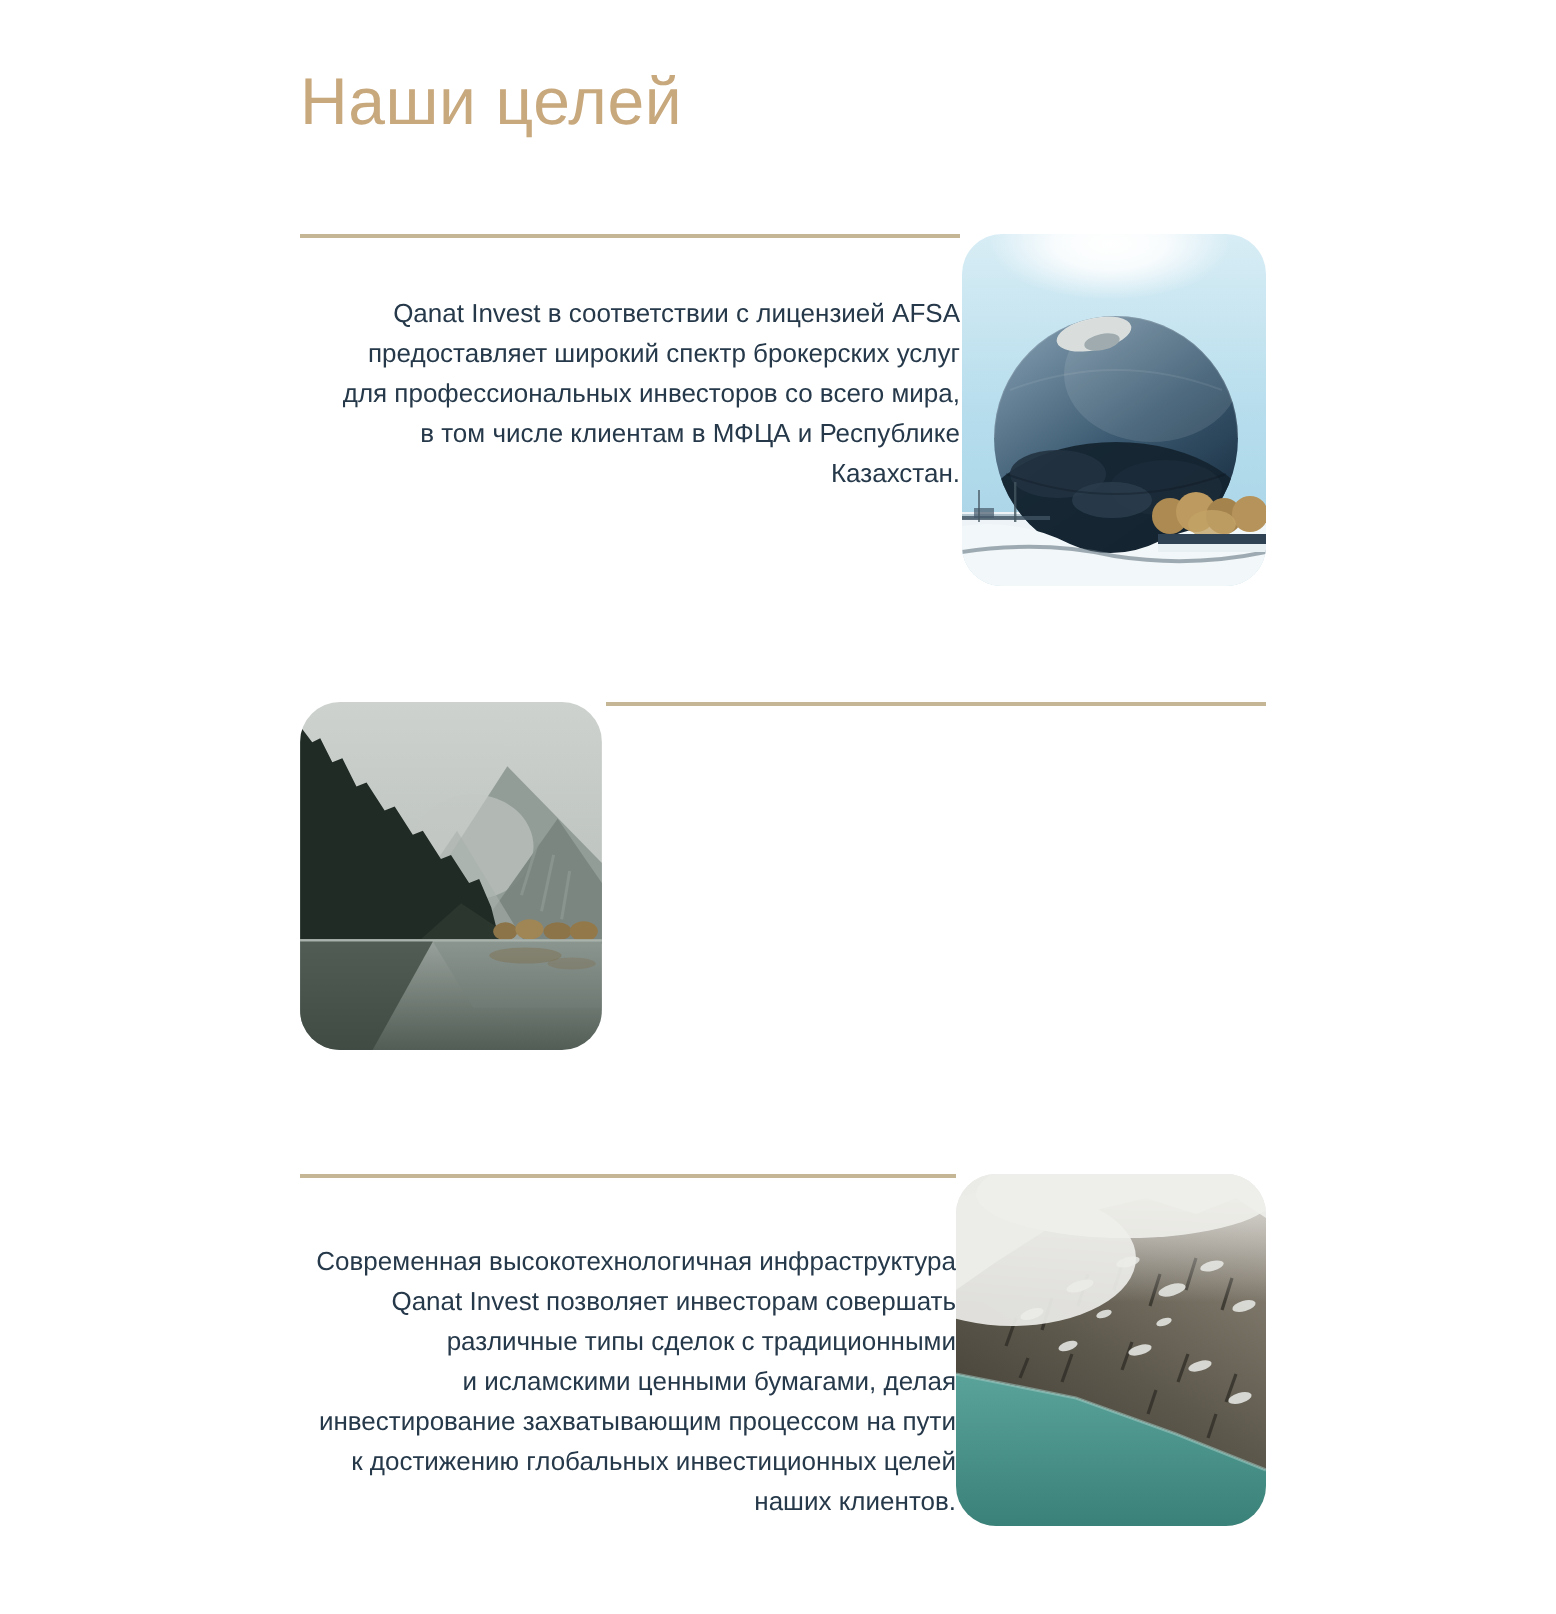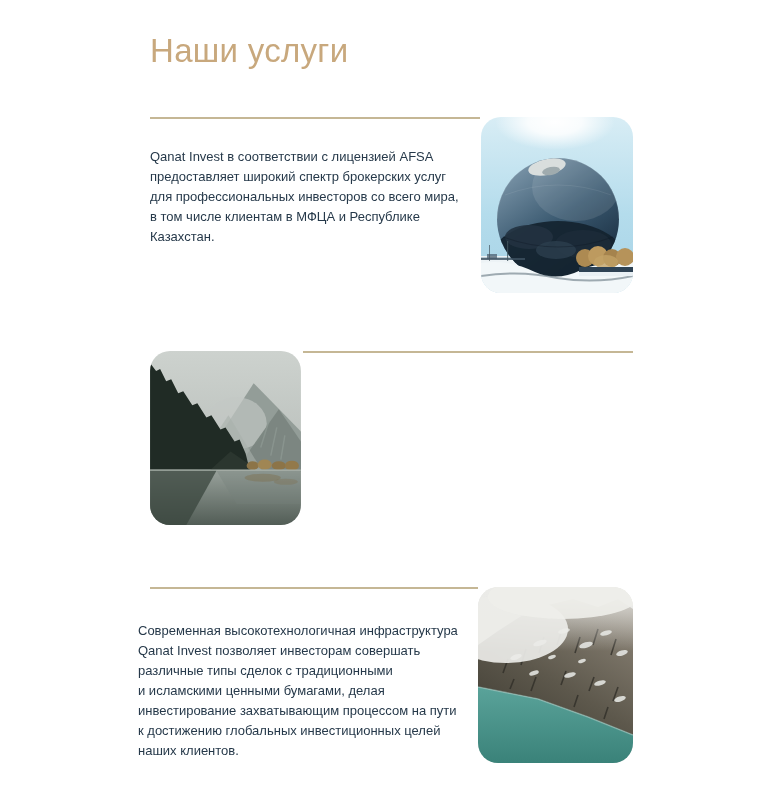--- a/index.html
+++ b/index.html
@@ -16,20 +16,21 @@
     font-size:33px; font-weight:400; letter-spacing:.3px;
     color:#c8a87d; line-height:1.25;
   }
   .divider {
     position:absolute; height:2px; background:#c5b795;
   }
   .service-text {
     position:absolute;
     font-size:13px; line-height:20px; color:#26394a;
     white-space:pre-line;
+    text-align:right;
   }
   .photo {
     position:absolute; border-radius:20px; overflow:hidden;
   }
   .photo svg { display:block; width:100%; height:100%; }
 
   
   .divider-1 { left:150px; top:117px; width:330px; }
   .text-1    { left:150px; top:147px; width:330px; }
   .photo-1   { left:481px; top:117px; width:152px; height:176px; }
@@ -42,21 +43,21 @@
   
   .divider-3 { left:150px; top:587px; width:328px; }
   .text-3    { left:138px; top:621px; width:340px; }
   .photo-3   { left:478px; top:587px; width:155px; height:176px; }
 </style>
 </head>
 <body>
 
 <div class="page">
 
-  <h1 class="title">Наши услуги</h1>
+  <h1 class="title">Наши целей</h1>
 
   <div class="divider divider-1"></div>
   <p class="service-text text-1">Qanat Invest в соответствии с лицензией AFSA
 предоставляет широкий спектр брокерских услуг
 для профессиональных инвесторов со всего мира,
 в том числе клиентам в МФЦА и Республике
 Казахстан.</p>
   <div class="photo photo-1" role="img" aria-label="Сферическое здание Нур Алем под ярким солнцем">
     <svg viewBox="0 0 152 176" xmlns="http://www.w3.org/2000/svg">
       <defs>

